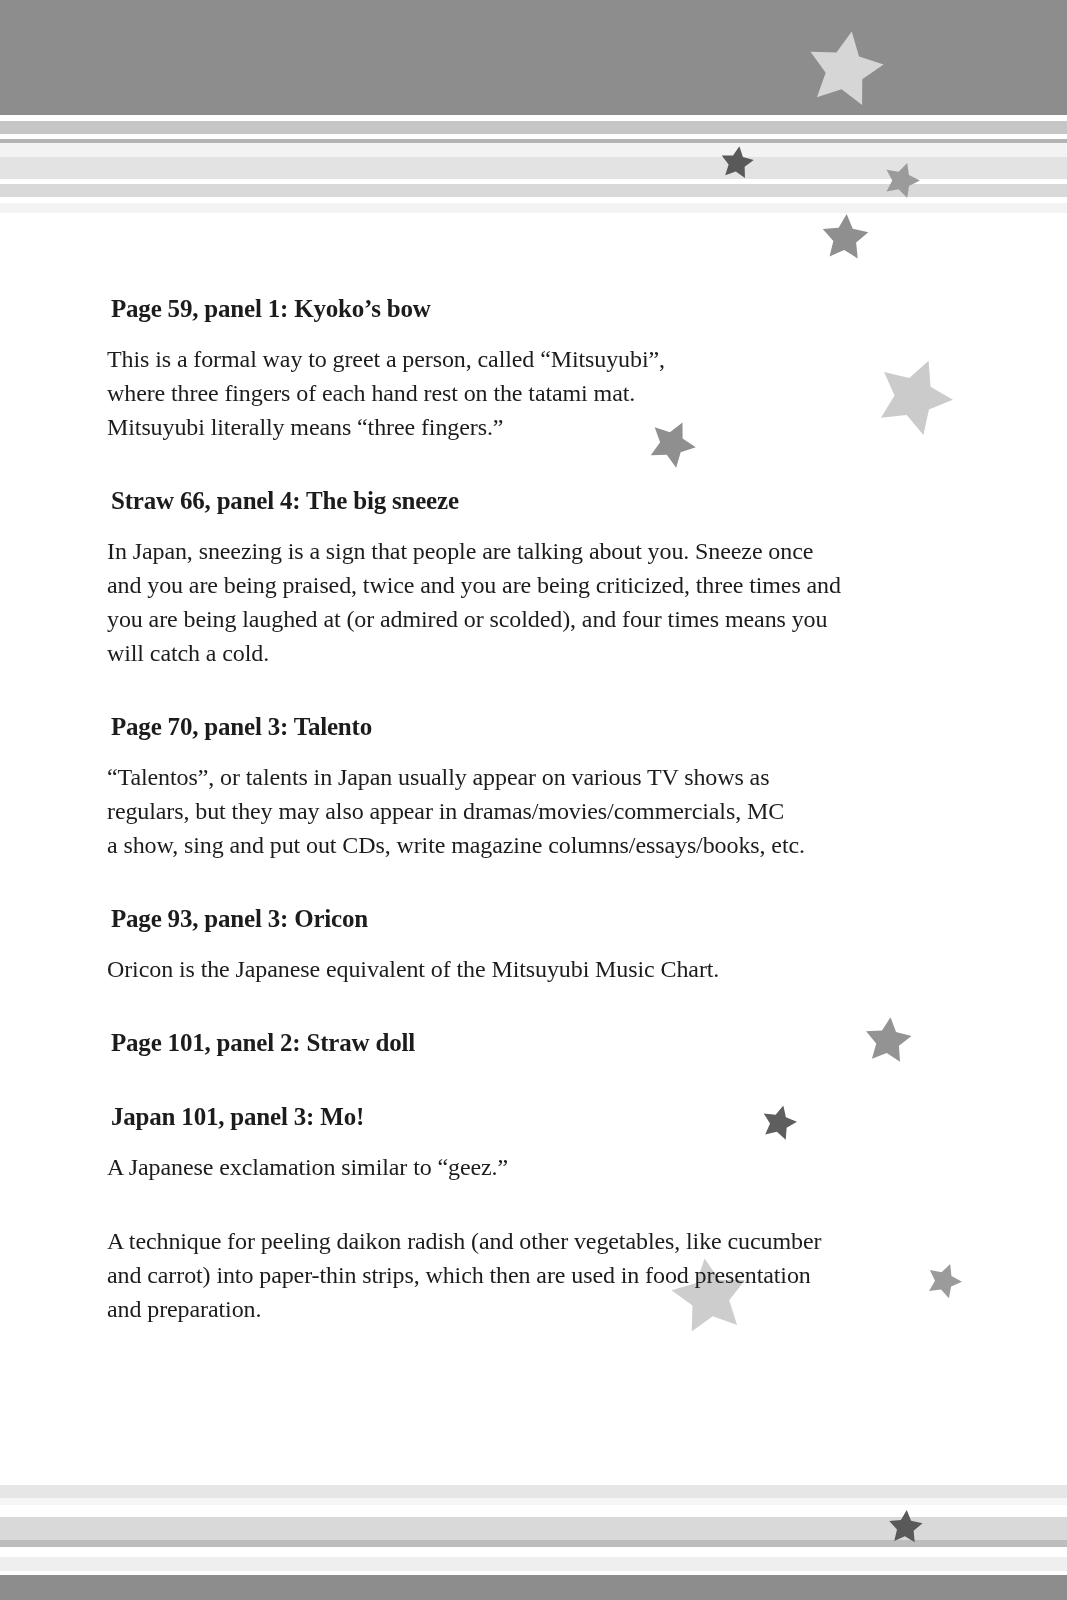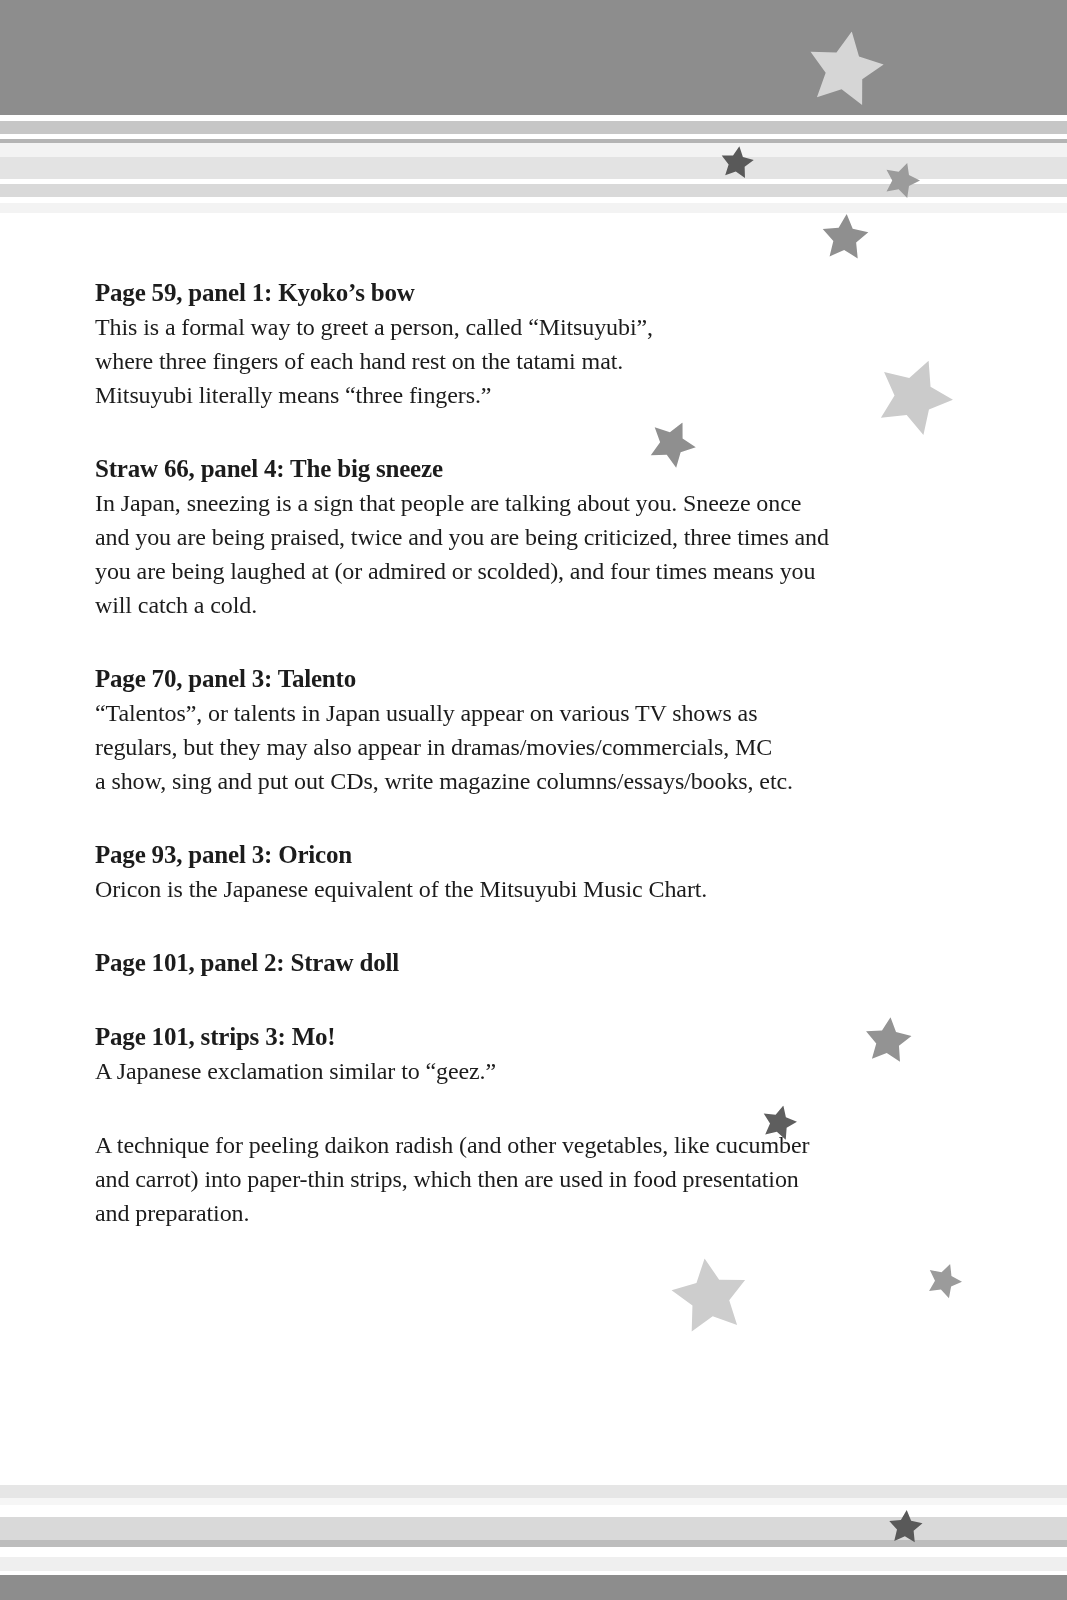--- a/index.html
+++ b/index.html
@@ -29,27 +29,27 @@
   .s10{top:1540px;height:7px;background:#bdbdbd;}
   .s11{top:1557px;height:14px;background:#efefef;}
   .star{position:absolute;display:block;}
   .notes{
     position:absolute;
     left:95px;top:276px;
     width:940px;
   }
   .note{margin:0 0 40px 0;}
   .note h2{
-    margin:0;padding:0;
+    margin:16px;padding:0;
     font-size:25px;line-height:34px;
     font-weight:bold;
     letter-spacing:-0.2px;
   }
   .note p{
-    margin:0;padding:0;
+    margin:12px;padding:0;
     font-size:24px;line-height:34px;
     letter-spacing:-0.1px;
     white-space:pre-line;
   }
 </style>
 </head>
 <body>
 
 <div class="page">
 
@@ -129,21 +129,21 @@
     <section class="note">
       <h2>Page 93, panel 3: Oricon</h2>
       <p>Oricon is the Japanese equivalent of the Mitsuyubi Music Chart.</p>
     </section>
 
     <section class="note">
       <h2>Page 101, panel 2: Straw doll</h2>
     </section>
 
     <section class="note">
-      <h2>Page 101, strips 3: Mo!</h2>
+      <h2>Japan 101, panel 3: Mo!</h2>
       <p>A Japanese exclamation similar to “geez.”</p>
     </section>
 
     <section class="note">
       <p>A technique for peeling daikon radish (and other vegetables, like cucumber
 and carrot) into paper-thin strips, which then are used in food presentation
 and preparation.</p>
     </section>
 
   </main>

